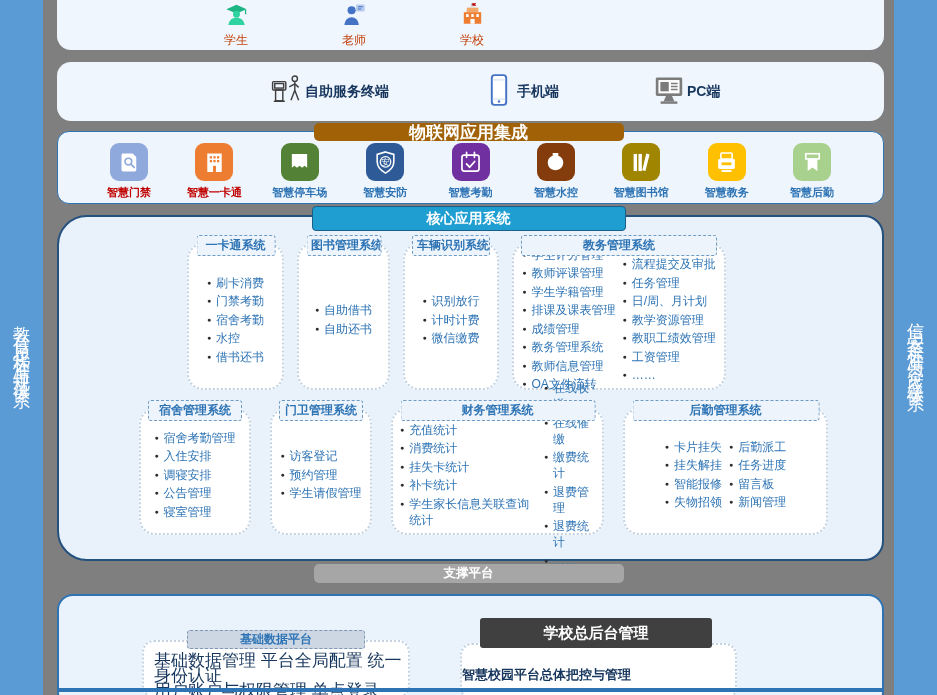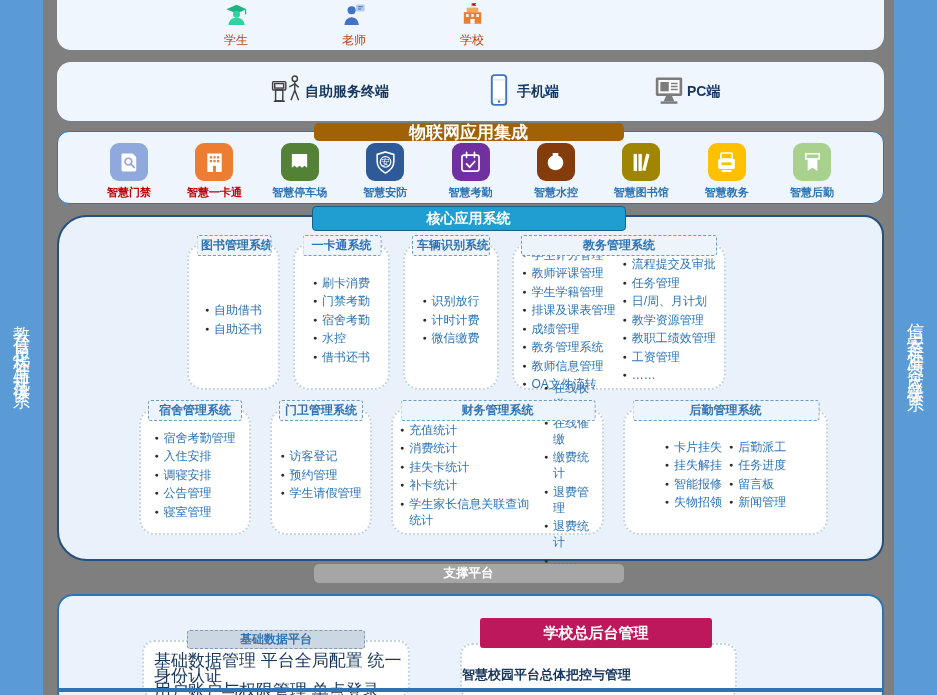--- a/index.html
+++ b/index.html
@@ -56,21 +56,21 @@
   .li{display:flex;gap:5px;align-items:flex-start;}
   .dot{color:#2b2b2b;font-size:7px;line-height:16px;}
   .t{color:#2e74b5;font-size:12px;line-height:16px;}
   
   #base-card{position:absolute;left:83px;top:44px;width:268px;height:58px;background:#fff;
       border:2px dotted #c3d3e2;border-radius:12px;box-sizing:border-box;}
   #base-pill{position:absolute;top:-12px;left:50%;transform:translateX(-50%);width:176px;height:17px;
       background:#cdd7e4;border:1px dashed #8096b5;border-radius:3px;color:#2e74b5;font-size:12px;
       font-weight:700;display:flex;align-items:center;justify-content:center;}
   .base-body{padding:11px 6px 0 10px;font-size:17px;color:#17365d;line-height:15px;}
-  #admin-header{position:absolute;left:421px;top:22px;width:232px;height:30px;background:#be185d;
+  #admin-header{position:absolute;left:421px;top:22px;width:232px;height:30px;background:#404040;
       color:#fff;font-size:15px;font-weight:700;display:flex;align-items:center;justify-content:center;
       border-radius:3px;z-index:2;}
   #admin-card{position:absolute;left:401px;top:47px;width:277px;height:57px;background:#fff;
       border:2px dotted #c3d3e2;border-radius:12px;box-sizing:border-box;display:flex;
       align-items:flex-end;justify-content:flex-start;padding-bottom:14px;}
   #admin-body{font-size:13px;font-weight:700;color:#17365d;}
 </style>
 </head>
 <body>
 
@@ -250,58 +250,58 @@
             </svg>
           </div>
           <div class="iot-label" style="color: rgb(46, 116, 181);">智慧后勤</div>
         </div>
       </div>
   </div>
 
   <div class="tab" id="core-header">核心应用系统</div>
   <div class="band" id="band-core">
     <div class="core-row" id="core-row1">
+        <div class="card" style="width: 97px; height: 147px;">
+          <div class="card-title">一卡通系统</div>
+          <div class="card-body">
+            <div class="col">
+              <div class="li">
+                <span class="dot">●</span>
+                <span class="t">刷卡消费</span>
+              </div>
+              <div class="li">
+                <span class="dot">●</span>
+                <span class="t">门禁考勤</span>
+              </div>
+              <div class="li">
+                <span class="dot">●</span>
+                <span class="t">宿舍考勤</span>
+              </div>
+              <div class="li">
+                <span class="dot">●</span>
+                <span class="t">水控</span>
+              </div>
+              <div class="li">
+                <span class="dot">●</span>
+                <span class="t">借书还书</span>
+              </div>
+            </div>
+          </div>
+        </div>
         <div class="card" style="width: 93px; height: 147px;">
           <div class="card-title">图书管理系统</div>
           <div class="card-body">
             <div class="col">
               <div class="li">
                 <span class="dot">●</span>
                 <span class="t">自助借书</span>
               </div>
               <div class="li">
                 <span class="dot">●</span>
                 <span class="t">自助还书</span>
-              </div>
-            </div>
-          </div>
-        </div>
-        <div class="card" style="width: 97px; height: 147px;">
-          <div class="card-title">一卡通系统</div>
-          <div class="card-body">
-            <div class="col">
-              <div class="li">
-                <span class="dot">●</span>
-                <span class="t">刷卡消费</span>
-              </div>
-              <div class="li">
-                <span class="dot">●</span>
-                <span class="t">门禁考勤</span>
-              </div>
-              <div class="li">
-                <span class="dot">●</span>
-                <span class="t">宿舍考勤</span>
-              </div>
-              <div class="li">
-                <span class="dot">●</span>
-                <span class="t">水控</span>
-              </div>
-              <div class="li">
-                <span class="dot">●</span>
-                <span class="t">借书还书</span>
               </div>
             </div>
           </div>
         </div>
         <div class="card" style="width: 96px; height: 147px;">
           <div class="card-title">车辆识别系统</div>
           <div class="card-body">
             <div class="col">
               <div class="li">
                 <span class="dot">●</span>

